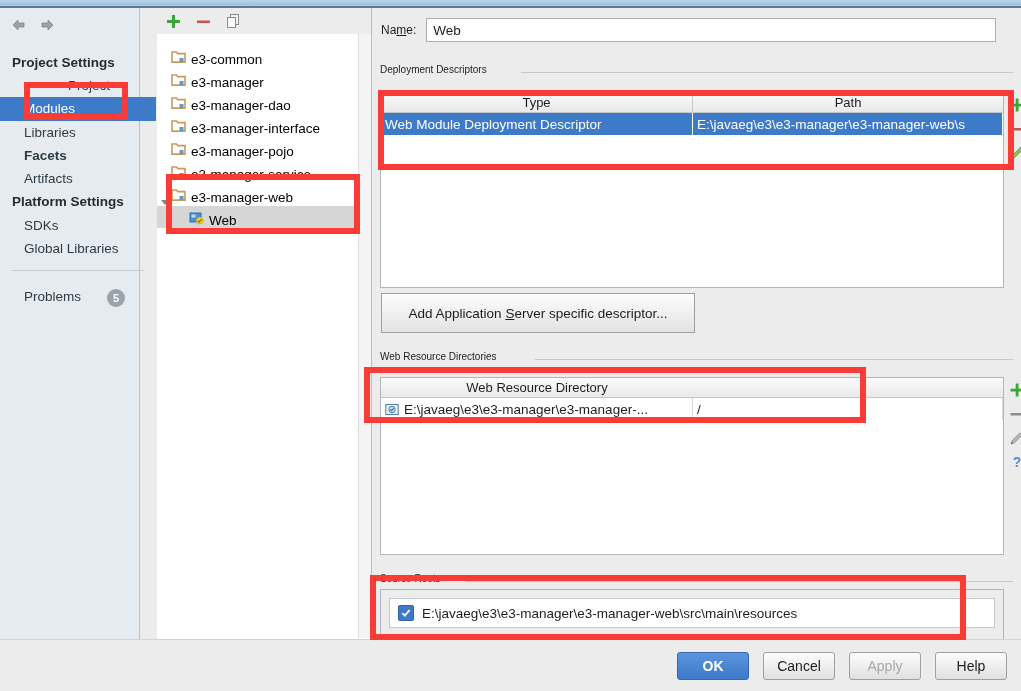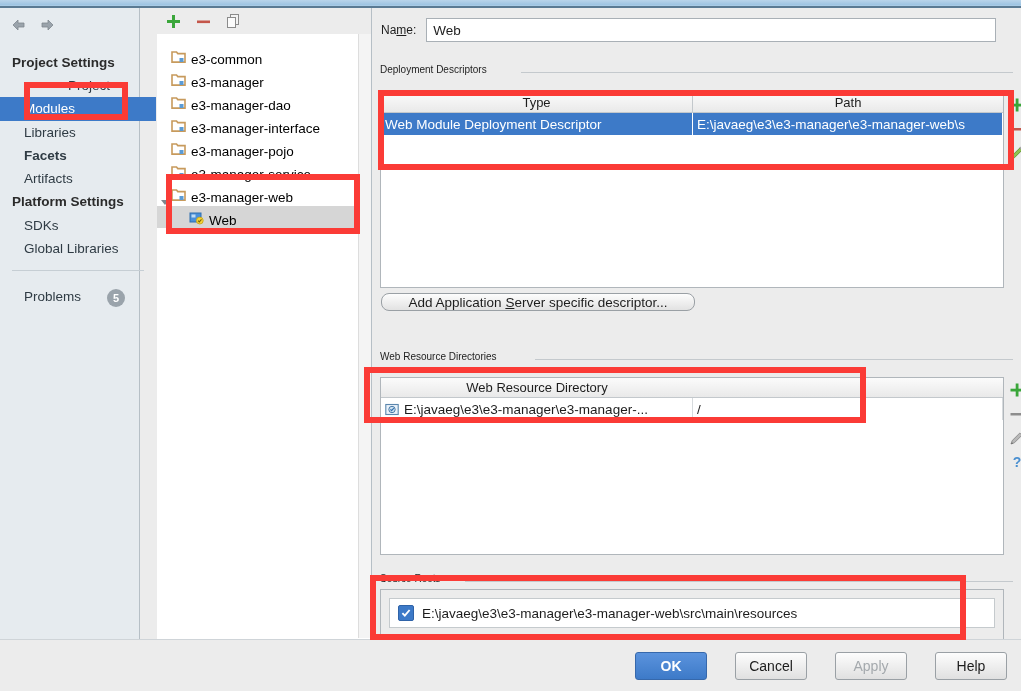--- a/index.html
+++ b/index.html
@@ -187,23 +187,23 @@
   .vtoolbar .vt-btn {
     width: 20px; height: 22px;
     display: flex; align-items: center; justify-content: center;
   }
 
   .btn {
     font-family: "Liberation Sans", sans-serif;
     font-size: 13.5px; color: #1d1d1d;
     background: linear-gradient(to bottom,#fdfdfd,#e2e2e2);
     border: 1px solid #9aa0a5;
-    border-radius: 8px;
+    border-radius: 0;
     padding: 0 10px;
-    height: 18px;
+    height: 40px;
     box-sizing: border-box;
     cursor: default;
   }
   .btn u { text-decoration: underline; }
 
   .srcbox {
     position: absolute;
     background: #ececec;
     border: 1px solid #b0b6bb;
     box-sizing: border-box;
@@ -228,21 +228,21 @@
 
   
   .footer {
     position: absolute; left: 0; top: 639px;
     width: 1021px; height: 52px;
     background: #ececec;
     border-top: 1px solid #cfd4d8;
   }
   .footer .bar {
     position: absolute; right: 14px; top: 12px;
-    display: flex; gap: 28px;
+    display: flex; gap: 14px;
   }
   .fbtn {
     width: 72px; height: 28px;
     font-family: "Liberation Sans", sans-serif;
     font-size: 14px;
     border-radius: 3px;
     border: 1px solid #9aa0a5;
     background: linear-gradient(to bottom,#fdfdfd,#e0e0e0);
     color: #1d1d1d;
     cursor: default;

